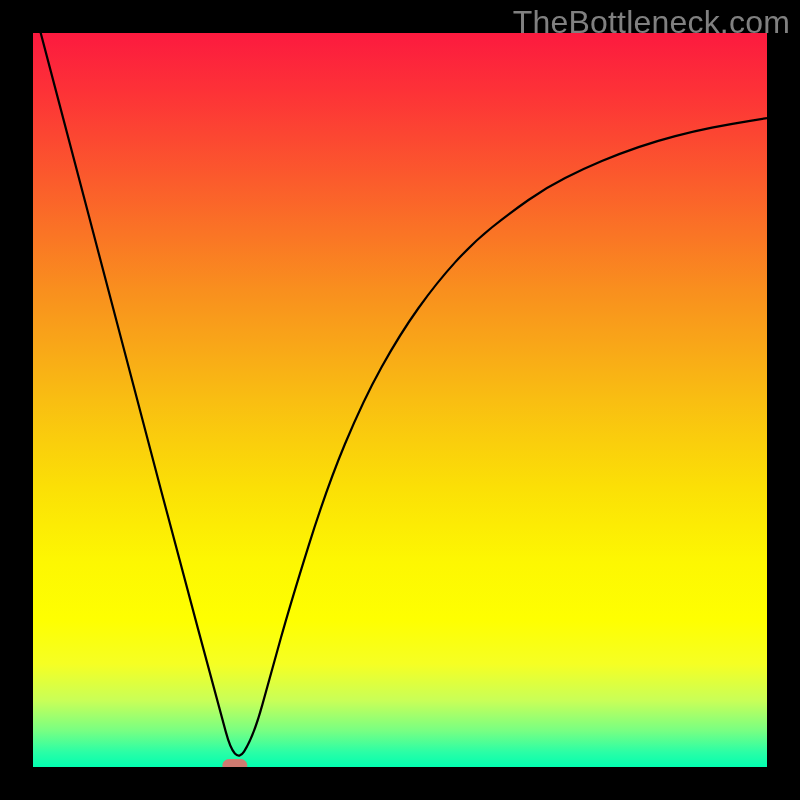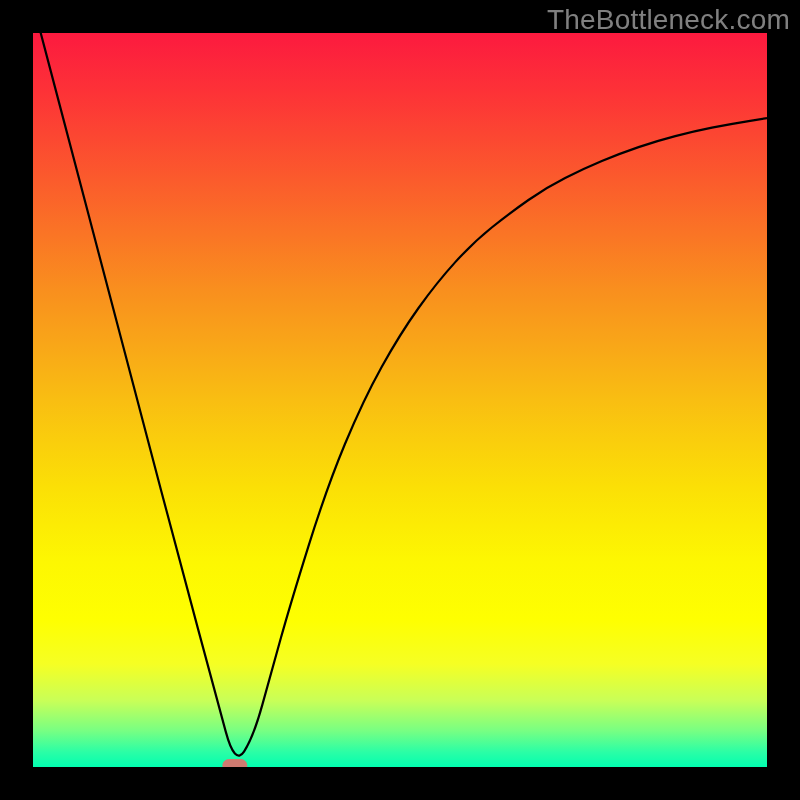--- a/index.html
+++ b/index.html
@@ -16,21 +16,21 @@
     width: 800px;
     height: 800px;
   }
   svg {
     display: block;
   }
   .watermark {
     position: absolute;
     top: 4px;
     right: 10px;
-    font-size: 28px;
+    font-size: 32px;
     font-weight: 500;
     color: #808080;
     letter-spacing: 0.2px;
   }
 </style>
 </head>
 <body>
 
 <div class="chart-container">
   <svg id="chart-svg" width="800" height="800" viewBox="0 0 800 800">

